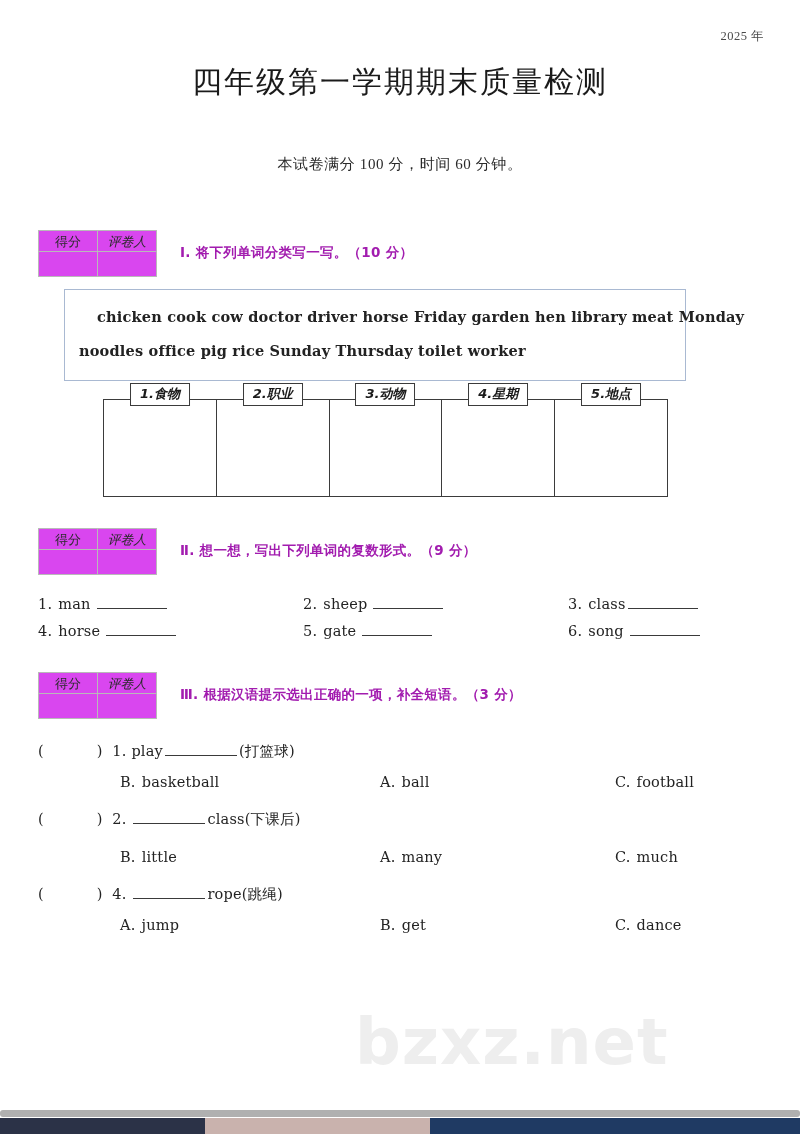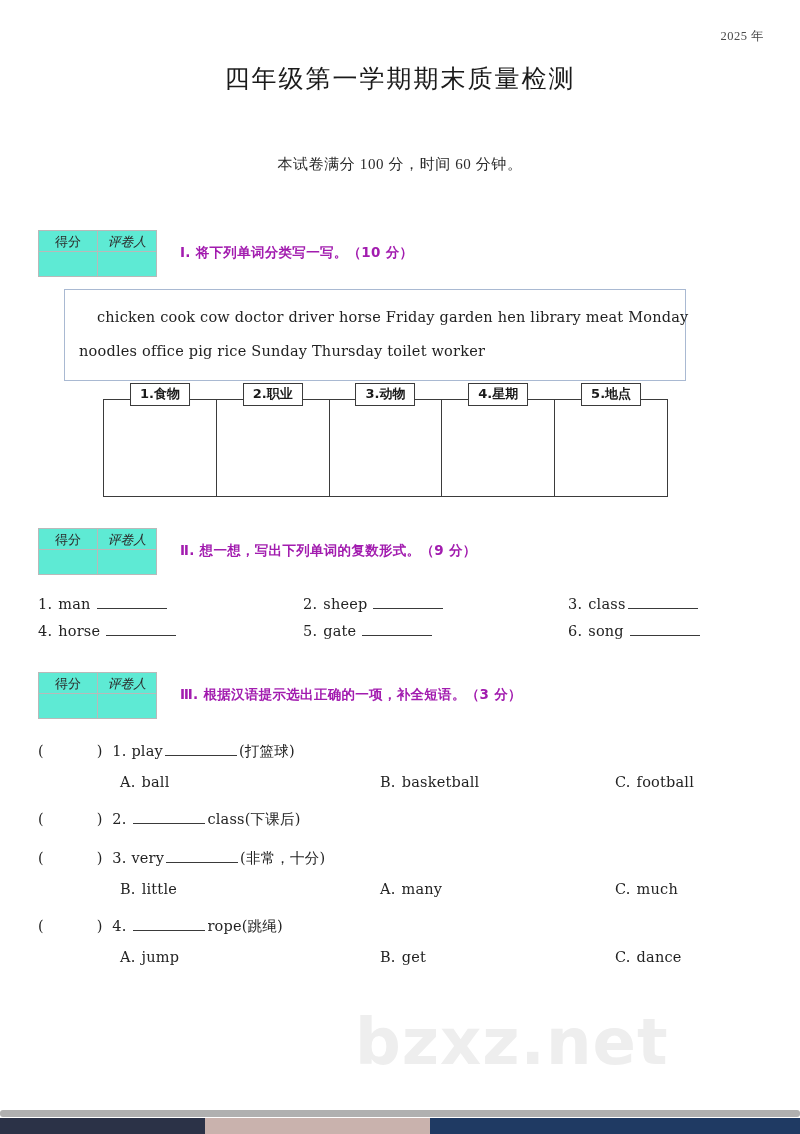--- a/index.html
+++ b/index.html
@@ -50,21 +50,21 @@
     top: 28px;
     font-size: 12.5px;
     color: #4a4a4a;
     letter-spacing: .5px;
   }
   .doc-title {
     position: absolute;
     left: 0; right: 0;
     top: 62px;
     text-align: center;
-    font-size: 25px;
+    font-size: 30px;
     letter-spacing: 2px;
     color: #1a1a1a;
     font-family: Liberation Serif, serif;
   }
   .doc-subtitle {
     position: absolute;
     left: 0; right: 0;
     top: 155px;
     text-align: center;
     font-size: 15px;
@@ -75,21 +75,21 @@
   
   .section-head {
     position: absolute;
     display: flex;
     align-items: flex-start;
   }
   .score-box {
     border: 1px solid #b9b9b9;
     border-collapse: collapse;
     width: 117px;
-    background: #5eead4;
+    background: #d946ef;
   }
   .score-box .row { display: flex; }
   .score-box .cell {
     flex: 1 1 0;
     height: 21px;
     line-height: 21px;
     text-align: center;
     font-size: 13px;
     color: #2b2b2b;
     border-right: 1px solid #b9b9b9;
@@ -113,20 +113,21 @@
   
   #word-bank {
     position: absolute;
     left: 64px;
     top: 289px;
     width: 622px;
     padding: 10px 14px 12px 14px;
     border: 1px solid #a9b9d2;
     box-sizing: border-box;
     background: #fff;
+    font-weight: bold;
   }
   #word-bank .wb-line {
     font-family: "DejaVu Serif", "Liberation Serif", serif;
     font-size: 14.5px;
     color: #222;
     letter-spacing: .2px;
     line-height: 34px;
     white-space: nowrap;
   }
   #word-bank .wb-line.first { text-indent: 18px; }
@@ -159,20 +160,21 @@
     background: #fff;
     border: 1px solid #3b3b3b;
     padding: 2px 9px 3px 9px;
     font-family: "DejaVu Sans", "Liberation Sans", sans-serif;
     font-size: 13px;
     font-weight: bold;
     color: #1a1a1a;
     white-space: nowrap;
     line-height: 16px;
     box-sizing: border-box;
+    font-style: italic;
   }
 
   
   #plural-list {
     position: absolute;
     left: 38px;
     top: 595px;
     width: 715px;
     display: grid;
     grid-template-columns: 265px 265px 1fr;
@@ -378,38 +380,34 @@
     </div>
 
     <div id="choice-list">
 
       <div class="q-block">
         <div class="q-stem">
           <span class="q-paren">(　　)</span><span>1.</span>
           <span>play</span><span class="q-blank"></span><span>(打篮球)</span>
         </div>
         <div class="q-options">
+          <div class="q-option"><span class="opt-key">B.</span><span>basketball</span></div>
           <div class="q-option"><span class="opt-key">A.</span><span>ball</span></div>
-          <div class="q-option"><span class="opt-key">B.</span><span>basketball</span></div>
           <div class="q-option"><span class="opt-key">C.</span><span>football</span></div>
         </div>
       </div>
 
       <div class="q-block">
         <div class="q-stem">
           <span class="q-paren">(　　)</span><span>2.</span>
           <span></span><span class="q-blank"></span><span>class(下课后)</span>
         </div>
       </div>
 
       <div class="q-block">
-        <div class="q-stem">
-          <span class="q-paren">(　　)</span><span>3.</span>
-          <span>very</span><span class="q-blank"></span><span>(非常，十分)</span>
-        </div>
         <div class="q-options">
           <div class="q-option"><span class="opt-key">B.</span><span>little</span></div>
           <div class="q-option"><span class="opt-key">A.</span><span>many</span></div>
           <div class="q-option"><span class="opt-key">C.</span><span>much</span></div>
         </div>
       </div>
 
       <div class="q-block">
         <div class="q-stem">
           <span class="q-paren">(　　)</span><span>4.</span>

